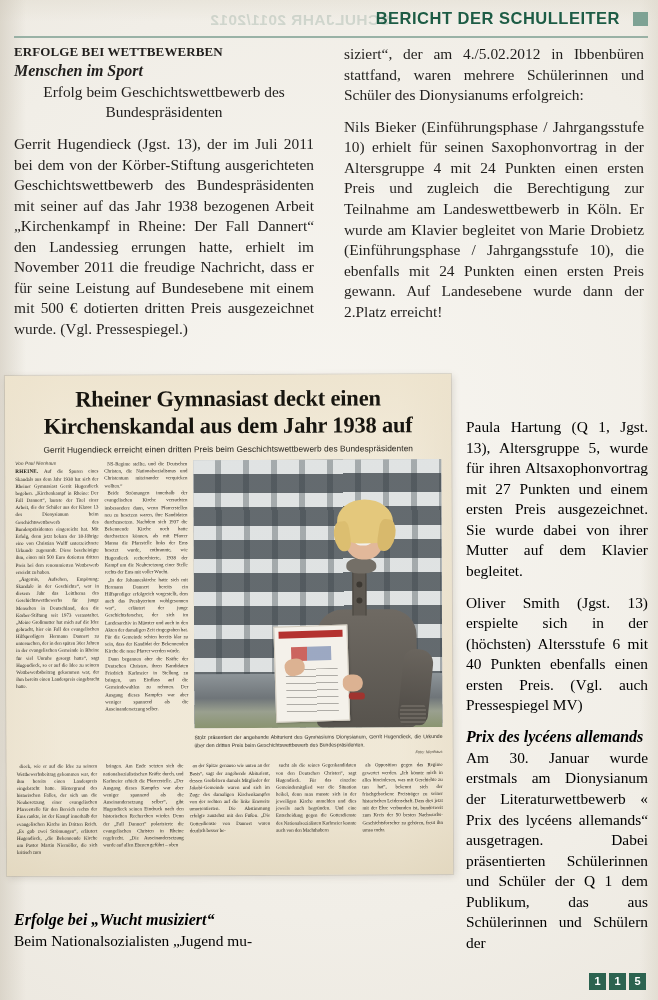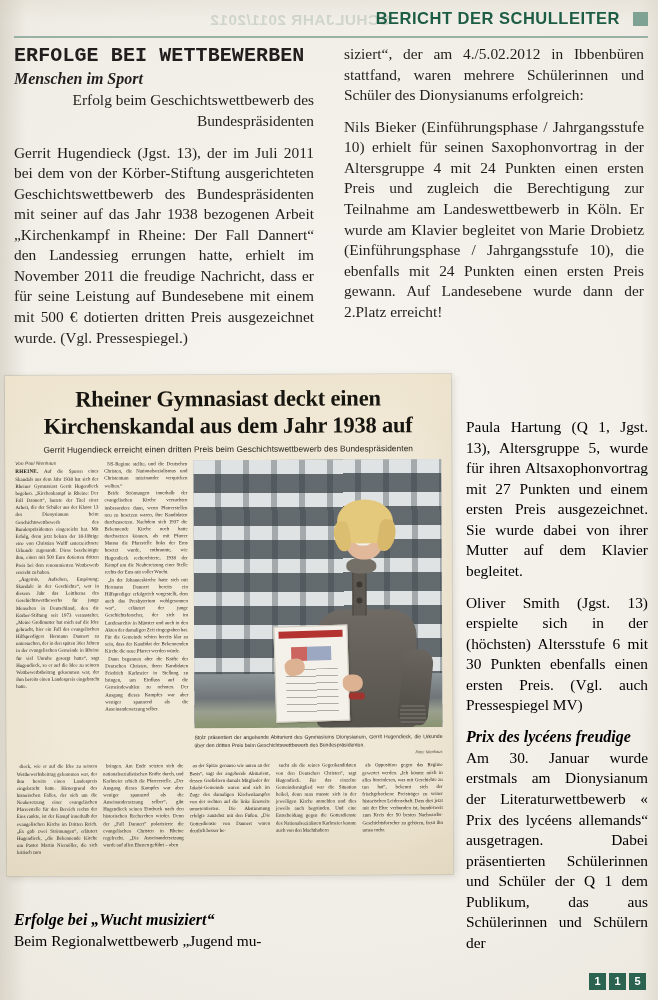--- a/index.html
+++ b/index.html
@@ -83,43 +83,43 @@
   .col {
     position: absolute;
     top: 0;
     width: 300px;
     color: #211f1d;
   }
   .col-left  { left: 0; }
   .col-right { left: 330px; }
 
   .h-section {
-    font-family: Liberation Mono, monospace;
+    font-family: Liberation Serif, serif;
     font-weight: bold;
-    font-size: 20px;
+    font-size: 13px;
     letter-spacing: 0.1px;
     margin: 0 0 1px 0;
     line-height: 1.22;
   }
   .h-sub {
     font-family: "Liberation Serif", serif;
     font-weight: bold;
     font-style: italic;
     font-size: 16px;
     margin: 0 0 1px 0;
     line-height: 1.25;
   }
   .para {
     font-size: 15.4px;
     line-height: 1.335;
     text-align: justify;
     margin: 0 0 11px 0;
     hyphens: manual;
   }
-  .para.ragged { text-align: right; }
+  .para.ragged { text-align: center; }
 
   
   .clip {
     position: absolute;
     left: 6px;
     top: 375px;
     width: 446px;
     height: 500px;
     background: #efe7d6;
     box-shadow: 0 0 0 1px rgba(160,150,130,0.28), 2px 2px 7px rgba(90,80,60,0.18);
@@ -442,28 +442,28 @@
   <div class="col col-right">
     <p class="para">siziert“, der am 4./5.02.2012 in Ibbenbüren stattfand, waren mehrere Schülerinnen und Schüler des Dionysianums erfolgreich:</p>
     <p class="para">Nils Bieker (Einführungsphase / Jahrgangsstufe 10) erhielt für seinen Saxophonvortrag in der Altersgruppe 4 mit 24 Punkten einen ersten Preis und zugleich die Berechtigung zur Teilnahme am Landeswettbewerb in Köln. Er wurde am Klavier begleitet von Marie Drobietz (Einführungsphase / Jahrgangsstufe 10), die ebenfalls mit 24 Punkten einen ersten Preis gewann. Auf Landesebene wurde dann der 2.Platz erreicht!</p>
     <div style="height:352px"></div>
   </div>
 
 </div>
 
 <div style="position:absolute; left:466px; top:417px; width:182px;">
   <p class="para">Paula Hartung (Q 1, Jgst. 13), Altersgruppe 5, wurde für ihren Altsaxophonvortrag mit 27 Punkten und einem ersten Preis ausgezeichnet. Sie wurde dabei von ihrer Mutter auf dem Klavier begleitet.</p>
-  <p class="para">Oliver Smith (Jgst. 13) erspielte sich in der (höchsten) Altersstufe 6 mit 30 Punkten ebenfalls einen ersten Preis. (Vgl. auch Pressespiegel MV)</p>
-  <div class="h-sub">Prix des lycéens freudige</div>
+  <p class="para">Oliver Smith (Jgst. 13) erspielte sich in der (höchsten) Altersstufe 6 mit 40 Punkten ebenfalls einen ersten Preis. (Vgl. auch Pressespiegel MV)</p>
+  <div class="h-sub">Prix des lycéens allemands</div>
   <p class="para">Am 30. Januar wurde erstmals am Dionysianum der Literaturwettbewerb « Prix des lycéens allemands“ ausgetragen. Dabei präsentierten Schülerinnen und Schüler der Q 1 dem Publikum, das aus Schülerinnen und Schülern der</p>
 </div>
 
 <div style="position:absolute; left:14px; top:910px; width:300px;">
   <div class="h-sub">Erfolge bei „Wucht musiziert“</div>
-  <p class="para">Beim Regionalwettbewerb „Jugend mu-</p>
+  <p class="para">Beim Nationalsozialisten „Jugend mu-</p>
 </div>
 
 <div class="clip">
   <div class="clip-inner">
 
     <div class="clip-head">Rheiner Gymnasiast deckt einen Kirchenskandal aus dem Jahr 1938 auf</div>
     <div class="clip-dek">Gerrit Hugendieck erreicht einen dritten Preis beim Geschichtswettbewerb des Bundespräsidenten</div>
 
     <div class="clip-top">
       <div class="clip-colgroup">

